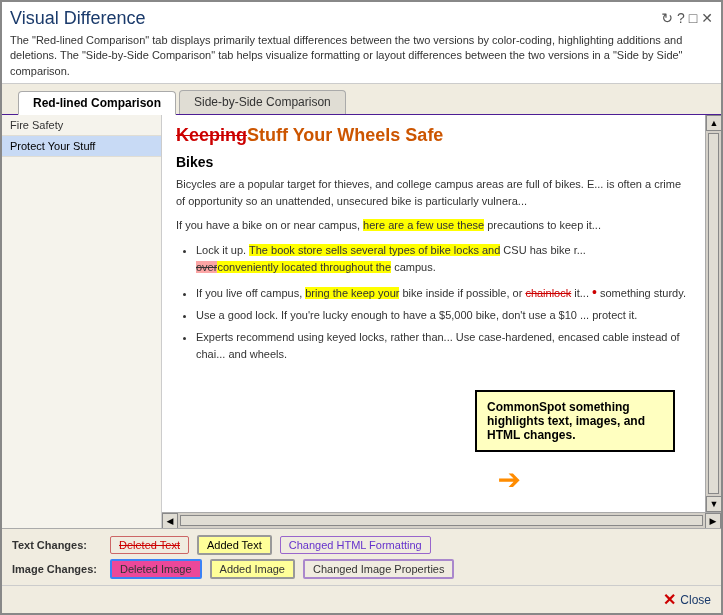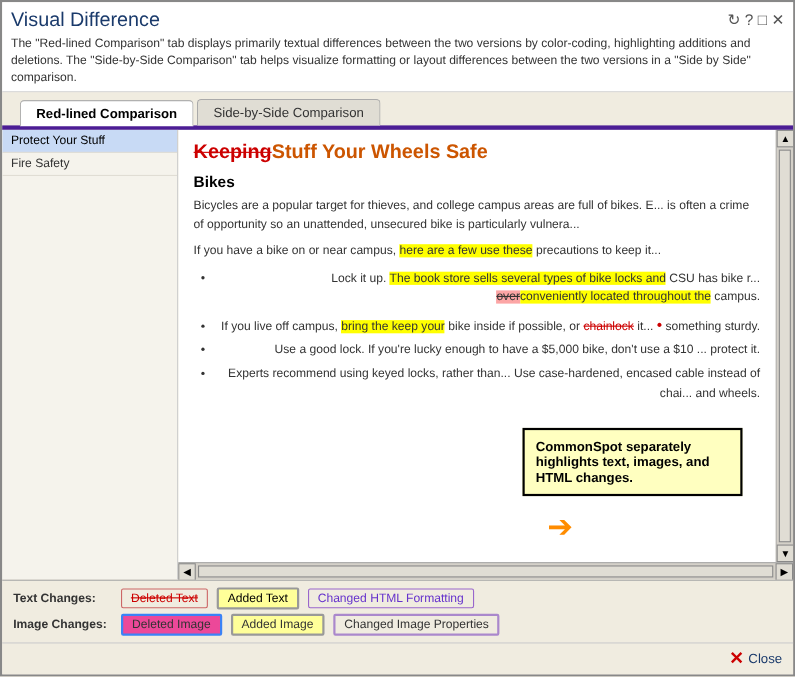--- a/index.html
+++ b/index.html
@@ -40,21 +40,21 @@
       color: #333;
       line-height: 1.4;
     }
 
     
     .tab-bar {
       background: #f0ece0;
       padding: 6px 0 0 16px;
       display: flex;
       gap: 0;
-      border-bottom: 4px solid #4c1d95;
+      border-bottom: 1px solid #4c1d95;
     }
 
     .tab {
       padding: 4px 14px;
       border: 1px solid #aaa;
       border-bottom: none;
       cursor: pointer;
       font-size: 12px;
       background: #e0ddd4;
       color: #333;
@@ -185,21 +185,20 @@
     .bullet-list {
       margin-left: 20px;
       margin-bottom: 6px;
     }
 
     .bullet-list li {
       font-size: 11px;
       color: #333;
       line-height: 1.6;
       margin-bottom: 4px;
-      text-align: right;
     }
 
     
     .tooltip-box {
       position: absolute;
       right: 30px;
       bottom: 60px;
       background: #ffffc0;
       border: 2px solid #000;
       padding: 8px 10px;
@@ -355,22 +354,22 @@
   </div>
 
   <div class="tab-bar">
     <div class="tab active">Red-lined Comparison</div>
     <div class="tab">Side-by-Side Comparison</div>
   </div>
 
   <div style="display:flex;flex:1;overflow:hidden;">
 
     <div class="sidebar">
+      <div class="sidebar-item">Fire Safety</div>
       <div class="sidebar-item active">Protect Your Stuff</div>
-      <div class="sidebar-item">Fire Safety</div>
     </div>
 
     <div class="content-wrapper">
       <div class="scroll-area">
 
         <div style="display:flex;flex-direction:column;height:100%;">
           <div style="display:flex;flex:1;overflow:hidden;position:relative;">
 
             <div class="content-panel">
 
@@ -400,21 +399,21 @@
                 </li>
                 <li>
                   Use a good lock. If you're lucky enough to have a $5,000 bike, don't use a $10 ... protect it.
                 </li>
                 <li>
                   Experts recommend using keyed locks, rather than... Use case-hardened, encased cable instead of chai... and wheels.
                 </li>
               </ul>
 
               <div class="tooltip-box">
-                <span>CommonSpot separately highlights text, images, and HTML changes.</span>
+                <span>CommonSpot something highlights text, images, and HTML changes.</span>
               </div>
             </div>
 
             <div class="scroll-track-v">
               <div class="scroll-btn">▲</div>
               <div class="scroll-thumb-v"></div>
               <div class="scroll-btn">▼</div>
             </div>
           </div>
 

